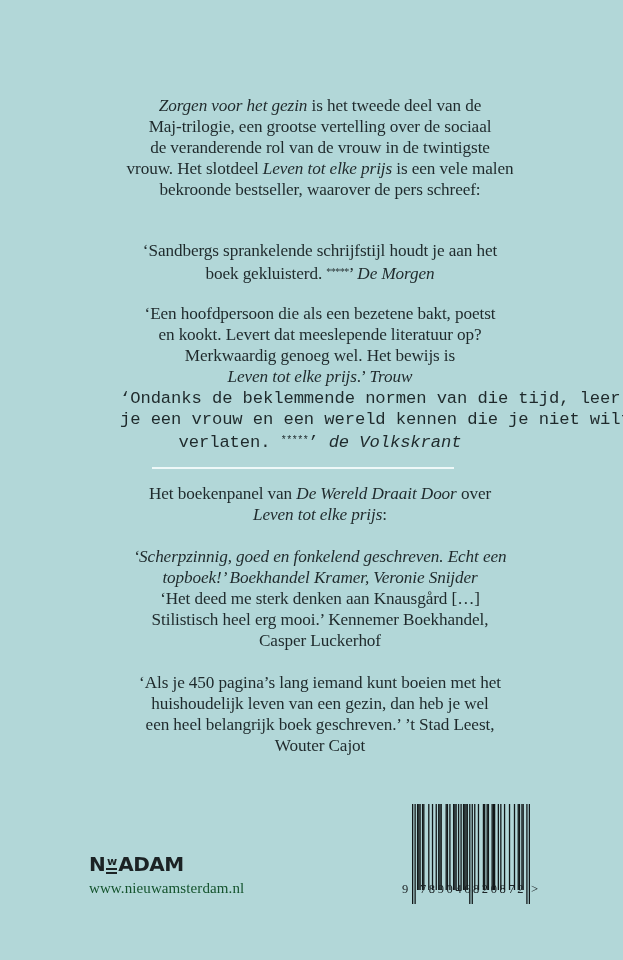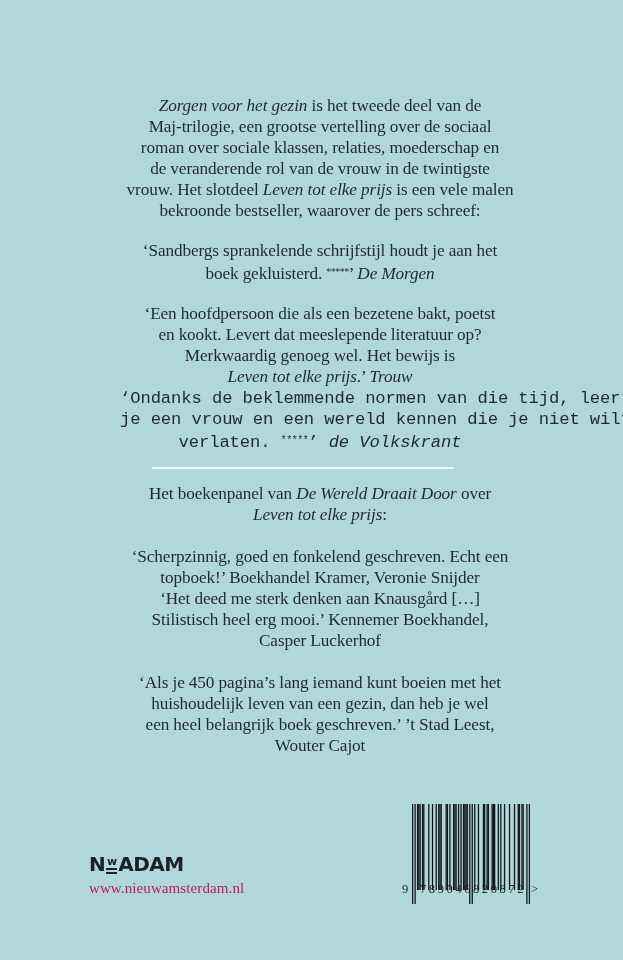--- a/index.html
+++ b/index.html
@@ -76,21 +76,21 @@
       border-bottom: 2px solid #1b2224;
       margin-top: 1px;
       height: 2px;
     }
     .url {
       position: absolute;
       left: 89px;
       top: 863px;
       font-size: 15px;
       line-height: 18px;
-      color: #be185d;
+      color: #14532d;
       letter-spacing: 0.1px;
     }
     .barcode {
       position: absolute;
       left: 412px;
       top: 788px;
       width: 118px;
       height: 100px;
     }
     .barcode svg { display: block; }
@@ -104,21 +104,20 @@
     }
   </style>
 </head>
 <body>
 
 <div class="page">
 
   <div class="block" id="intro" style="top:79px;">
       <span class="line"><span class="it">Zorgen voor het gezin</span><span> is het tweede deel van de</span></span>
       <span class="line"><span>Maj-trilogie, een grootse vertelling over de sociaal</span></span>
-      <span class="line"><span>roman over sociale klassen, relaties, moederschap en</span></span>
       <span class="line"><span>de veranderende rol van de vrouw in de twintigste</span></span>
       <span class="line"><span>vrouw. Het slotdeel </span><span class="it">Leven tot elke prijs</span><span> is een vele malen</span></span>
       <span class="line"><span>bekroonde bestseller, waarover de pers schreef:</span></span>
     </div>
 
   <div class="block" id="pq0" style="top:224px;">
       <span class="line"><span>‘Sandbergs sprankelende schrijfstijl houdt je aan het</span></span>
       <span class="line"><span>boek gekluisterd. </span><span class="stars">*****</span><span>’ </span><span class="it">De Morgen</span></span>
     </div>
   <div class="block" id="pq1" style="top:287px;font-family:Liberation Serif, serif;">
@@ -133,21 +132,21 @@
       <span class="line"><span>verlaten. </span><span class="stars">*****</span><span>’ </span><span class="it">de Volkskrant</span></span>
     </div>
 
   <div class="divider"></div>
 
   <div class="block" id="panel" style="top:467px;">
       <span class="line"><span>Het boekenpanel van </span><span class="it">De Wereld Draait Door</span><span> over</span></span>
       <span class="line"><span class="it">Leven tot elke prijs</span><span>:</span></span>
     </div>
 
-  <div class="block" id="pnq0" style="top:530px;">
+  <div class="block" id="pnq0" style="top:530px;font-style:italic;">
       <span class="line"><span>‘Scherpzinnig, goed en fonkelend geschreven. Echt een</span></span>
       <span class="line"><span>topboek!’ Boekhandel Kramer, Veronie Snijder</span></span>
     </div>
   <div class="block" id="pnq1" style="top:572px;">
       <span class="line"><span>‘Het deed me sterk denken aan Knausgård […]</span></span>
       <span class="line"><span>Stilistisch heel erg mooi.’ Kennemer Boekhandel,</span></span>
       <span class="line"><span>Casper Luckerhof</span></span>
     </div>
   <div class="block" id="pnq2" style="top:656px;">
       <span class="line"><span>‘Als je 450 pagina’s lang iemand kunt boeien met het</span></span>

